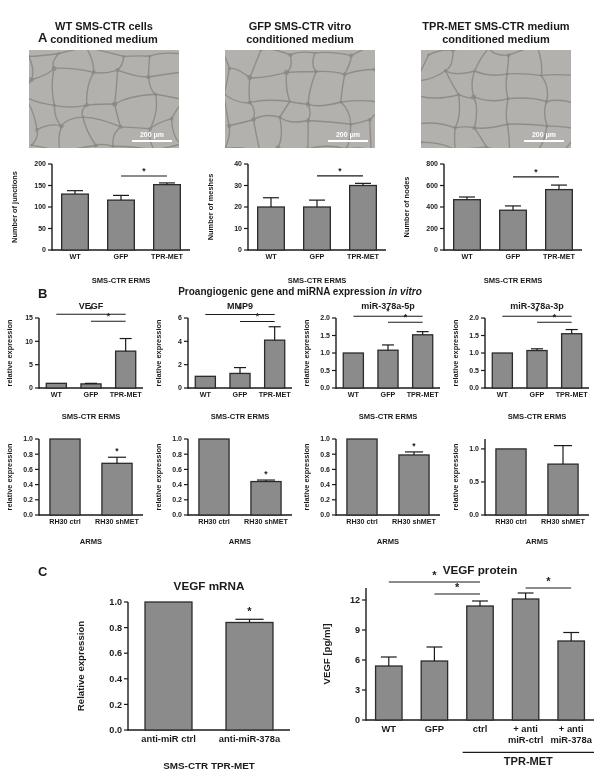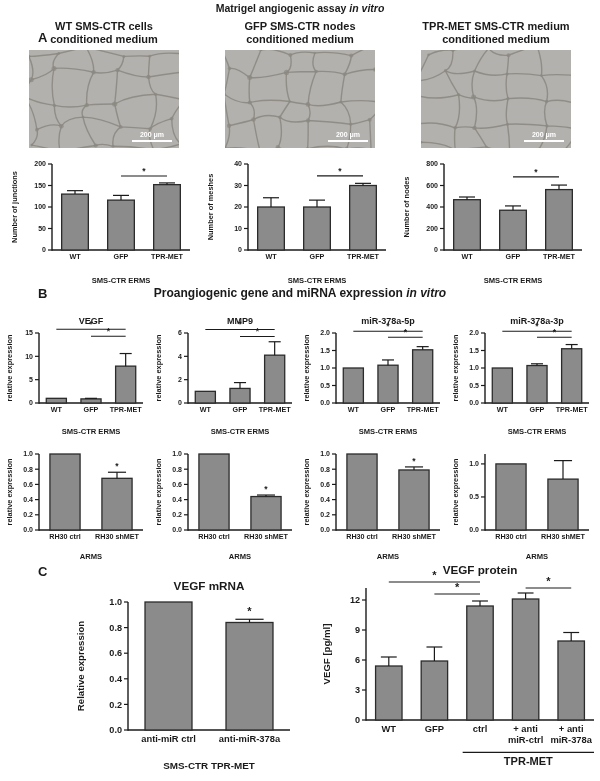--- a/index.html
+++ b/index.html
@@ -13,34 +13,33 @@
     justify-content:space-between;padding:0 6px;box-sizing:border-box;}
   .col{width:198px;display:flex;flex-direction:column;align-items:center;}
   .micro-title{height:28px;text-align:center;font-size:11px;font-weight:bold;line-height:1.2;}
   .micro{position:relative;width:150px;height:98px;margin-top:2px;}
   .micro svg{display:block;}
   .scalebar{position:absolute;right:7px;bottom:6px;color:#fff;font-size:7px;
     font-weight:bold;text-align:center;line-height:1;}
   .sbline{height:2px;background:#fff;width:40px;margin-top:2px;}
   .chart{display:block;margin:4px auto 0;}
   .panel-b{position:absolute;top:286px;left:0;width:600px;}
-  .b-title{width:600px;text-align:center;font-size:12px;font-weight:bold;margin-bottom:15px;}
+  .b-title{width:600px;text-align:center;font-size:10px;font-weight:bold;margin-bottom:3px;}
   .brow{display:flex;justify-content:space-between;padding:0 3px;box-sizing:border-box;width:600px;}
   .brow + .brow{margin-top:5px;}
   .panel-c{position:absolute;top:562px;left:0;width:600px;display:flex;
     align-items:flex-start;padding-left:72px;box-sizing:border-box;gap:18px;}
   .c-left{margin-top:16px;}
   svg text{fill:#1a1a1a;}
 </style>
 </head>
 <body>
 
 <div class="figure">
 
-  <div class="fig-title"><span>Matrigel angiogenic assay</span>&nbsp;<span class="it">in vitro</span></div>
 
   <div class="panel-label" style="top:30px;">A</div>
 
   <div class="panel-a">
     <div class="col">
       <div class="micro-title"><span>WT SMS-CTR cells</span><br><span>conditioned medium</span></div>
       <div class="micro">
         <svg width="150" height="98">
             <rect width="150" height="98" fill="#b3b1ad"></rect>
             <path d="M-0.2,6.4 Q10.5,6.2 29.7,3.5 M29.7,3.5 Q47.6,-0.9 56.9,-3.1 M56.9,-3.1 Q74.1,1.2 94.8,6.4 M94.8,6.4 Q111.5,5.4 120.7,6.2 M120.7,6.2 Q133.1,1.4 153.9,4.0 M2.3,29.7 Q19.1,25.2 25.0,18.4 M25.0,18.4 Q41.6,17.2 64.6,22.3 M64.6,22.3 Q75.0,24.4 88.5,20.1 M88.5,20.1 Q106.5,27.0 119.5,27.0 M119.5,27.0 Q140.6,23.4 157.9,21.6 M-5.5,46.1 Q6.4,52.8 25.4,55.4 M25.4,55.4 Q41.4,58.8 57.8,55.1 M57.8,55.1 Q74.0,53.9 85.7,54.0 M85.7,54.0 Q100.7,45.3 126.6,44.3 M126.6,44.3 Q136.2,45.7 156.4,50.1 M7.9,79.7 Q22.0,72.3 32.4,76.2 M32.4,76.2 Q37.5,67.7 54.0,67.1 M54.0,67.1 Q70.7,67.7 91.7,76.9 M91.7,76.9 Q112.0,78.0 121.2,78.8 M121.2,78.8 Q126.2,73.4 142.7,68.6 M2.7,95.1 Q21.4,98.6 31.3,102.1 M31.3,102.1 Q45.0,98.6 66.7,95.5 M66.7,95.5 Q73.5,92.9 84.1,96.3 M84.1,96.3 Q104.5,96.2 124.8,99.9 M124.8,99.9 Q142.9,96.8 151.9,93.8 M-0.2,6.4 Q6.5,21.4 2.3,29.7 M29.7,3.5 Q21.8,12.1 25.0,18.4 M56.9,-3.1 Q65.4,11.3 64.6,22.3 M94.8,6.4 Q94.1,15.2 88.5,20.1 M120.7,6.2 Q119.4,21.6 119.5,27.0 M153.9,4.0 Q155.3,9.7 157.9,21.6 M2.3,29.7 Q-5.1,40.1 -5.5,46.1 M25.0,18.4 Q21.1,37.1 25.4,55.4 M64.6,22.3 Q56.5,36.8 57.8,55.1 M88.5,20.1 Q87.8,34.5 85.7,54.0 M119.5,27.0 Q120.8,40.6 126.6,44.3 M157.9,21.6 Q156.1,36.9 156.4,50.1 M-5.5,46.1 Q4.7,57.8 7.9,79.7 M25.4,55.4 Q25.1,67.9 32.4,76.2 M57.8,55.1 Q51.0,60.4 54.0,67.1 M85.7,54.0 Q89.2,70.6 91.7,76.9 M126.6,44.3 Q129.9,61.4 121.2,78.8 M156.4,50.1 Q149.2,55.6 142.7,68.6 M7.9,79.7 Q10.1,87.7 2.7,95.1 M32.4,76.2 Q28.0,88.0 31.3,102.1 M54.0,67.1 Q56.2,79.2 66.7,95.5 M91.7,76.9 Q82.3,83.7 84.1,96.3 M121.2,78.8 Q118.2,85.7 124.8,99.9 M142.7,68.6 Q142.8,87.0 151.9,93.8 " fill="none" stroke="#8a8780" stroke-width="1.4" opacity="0.85" stroke-linecap="round"></path>
@@ -103,21 +102,21 @@
           <line x1="159" y1="32.64" x2="159" y2="30.92" stroke="#1a1a1a" stroke-width="1.2"></line>
           <line x1="150.996" y1="30.92" x2="167.004" y2="30.92" stroke="#1a1a1a" stroke-width="1.2"></line>
           <text x="159" y="107" text-anchor="middle" font-size="7.2" font-weight="bold">TPR-MET</text>
           <line x1="113" y1="24.040000000000006" x2="159" y2="24.040000000000006" stroke="#1a1a1a" stroke-width="1.1"></line>
           <text x="136" y="21.840000000000007" text-anchor="middle" font-size="8.5" font-weight="bold">*</text>
           <text x="113" y="131" text-anchor="middle" font-size="7.6" font-weight="bold">SMS-CTR ERMS</text>
           <text x="9" y="55" transform="rotate(-90 9 55)" text-anchor="middle" font-size="7.4" font-weight="bold">Number of junctions</text>
         </svg>
     </div>
     <div class="col">
-      <div class="micro-title"><span>GFP SMS-CTR nodes</span><br><span>conditioned medium</span></div>
+      <div class="micro-title"><span>GFP SMS-CTR vitro</span><br><span>conditioned medium</span></div>
       <div class="micro">
         <svg width="150" height="98">
             <rect width="150" height="98" fill="#b3b1ad"></rect>
             <path d="M-4.3,-2.3 Q21.2,-3.1 35.9,0.0 M35.9,0.0 Q47.7,-2.7 65.4,5.1 M65.4,5.1 Q74.1,0.5 89.9,3.0 M89.9,3.0 Q104.8,1.0 126.3,5.6 M126.3,5.6 Q145.9,-5.3 157.2,-6.4 M4.5,18.5 Q11.5,17.1 24.7,27.6 M24.7,27.6 Q37.2,28.9 61.5,22.4 M61.5,22.4 Q75.0,21.5 91.1,21.5 M91.1,21.5 Q108.7,20.7 119.7,24.3 M119.7,24.3 Q135.1,19.2 150.5,19.5 M-0.9,44.1 Q13.0,54.2 24.8,52.5 M24.8,52.5 Q41.8,48.6 64.8,51.5 M64.8,51.5 Q68.1,52.6 83.0,54.4 M83.0,54.4 Q95.0,57.9 115.9,52.0 M115.9,52.0 Q139.1,48.9 157.8,52.8 M4.1,75.8 Q22.0,71.6 28.5,69.5 M28.5,69.5 Q40.1,62.8 54.8,67.2 M54.8,67.2 Q64.2,74.7 83.1,70.5 M83.1,70.5 Q106.0,71.6 125.7,74.2 M125.7,74.2 Q131.0,73.9 144.7,69.7 M-0.0,98.3 Q21.0,95.7 35.7,103.4 M35.7,103.4 Q47.4,101.2 52.9,97.4 M52.9,97.4 Q64.2,101.8 82.5,98.8 M82.5,98.8 Q103.4,93.7 121.6,99.1 M121.6,99.1 Q136.3,96.3 146.1,100.3 M-4.3,-2.3 Q2.5,11.8 4.5,18.5 M35.9,0.0 Q29.3,16.7 24.7,27.6 M65.4,5.1 Q68.0,18.5 61.5,22.4 M89.9,3.0 Q85.3,15.0 91.1,21.5 M126.3,5.6 Q126.0,12.5 119.7,24.3 M157.2,-6.4 Q154.9,0.9 150.5,19.5 M4.5,18.5 Q1.4,35.6 -0.9,44.1 M24.7,27.6 Q23.5,42.0 24.8,52.5 M61.5,22.4 Q60.2,39.1 64.8,51.5 M91.1,21.5 Q84.1,38.5 83.0,54.4 M119.7,24.3 Q116.6,40.7 115.9,52.0 M150.5,19.5 Q152.1,34.8 157.8,52.8 M-0.9,44.1 Q0.1,55.1 4.1,75.8 M24.8,52.5 Q31.3,58.9 28.5,69.5 M64.8,51.5 Q56.7,64.0 54.8,67.2 M83.0,54.4 Q87.1,63.1 83.1,70.5 M115.9,52.0 Q125.2,60.3 125.7,74.2 M157.8,52.8 Q155.1,60.1 144.7,69.7 M4.1,75.8 Q6.0,85.6 -0.0,98.3 M28.5,69.5 Q32.3,91.3 35.7,103.4 M54.8,67.2 Q58.8,87.0 52.9,97.4 M83.1,70.5 Q83.4,90.5 82.5,98.8 M125.7,74.2 Q125.6,88.3 121.6,99.1 M144.7,69.7 Q145.7,90.7 146.1,100.3 " fill="none" stroke="#8a8780" stroke-width="1.4" opacity="0.85" stroke-linecap="round"></path>
             <circle cx="-4.3" cy="-2.3" r="2.4" fill="#8a8780" opacity="0.7"></circle>
             <circle cx="35.9" cy="0.0" r="1.2" fill="#8a8780" opacity="0.7"></circle>
             <circle cx="65.4" cy="5.1" r="2.0" fill="#8a8780" opacity="0.7"></circle>
             <circle cx="89.9" cy="3.0" r="1.1" fill="#8a8780" opacity="0.7"></circle>
             <circle cx="126.3" cy="5.6" r="2.1" fill="#8a8780" opacity="0.7"></circle>
             <circle cx="157.2" cy="-6.4" r="2.0" fill="#8a8780" opacity="0.7"></circle>

